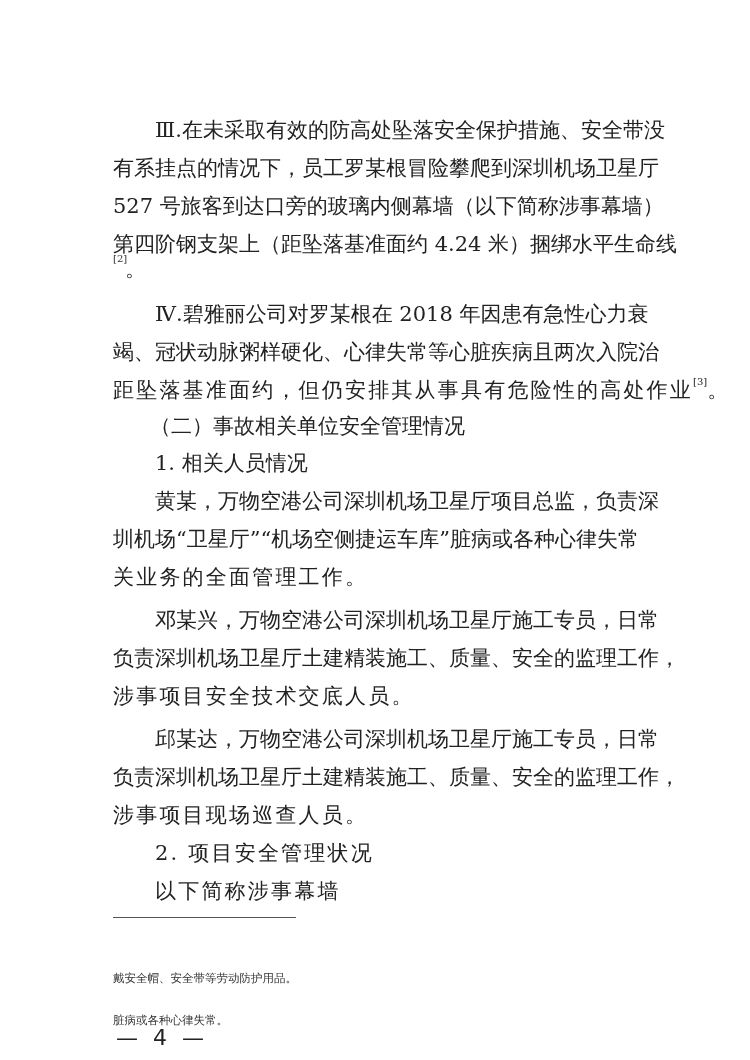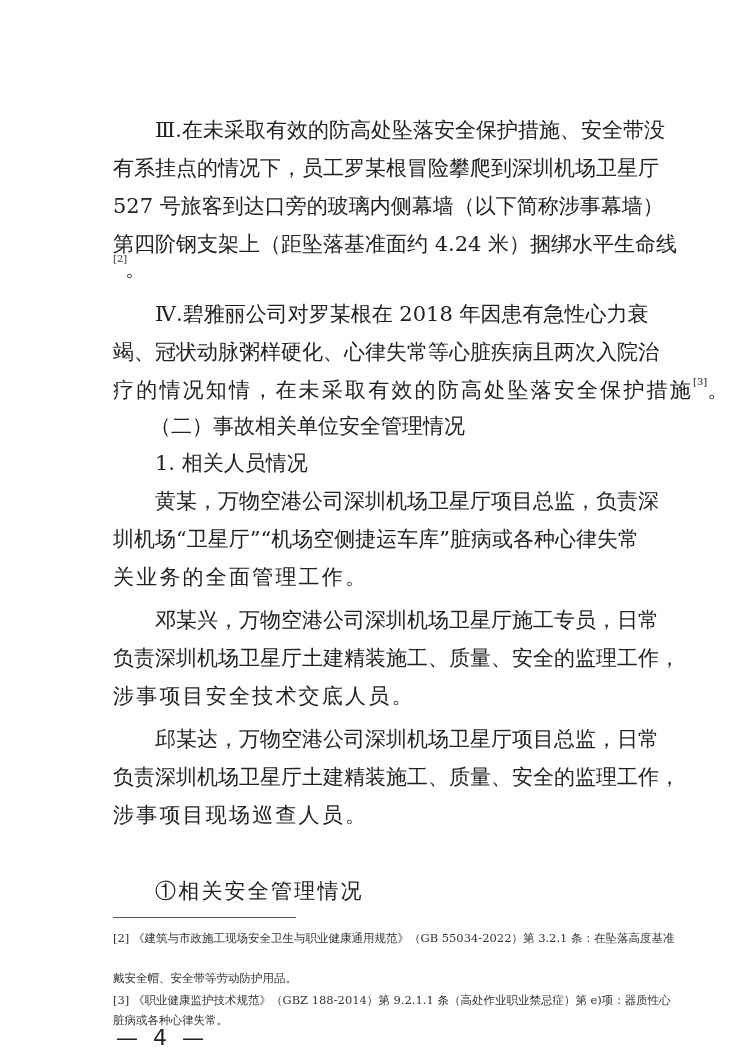--- a/index.html
+++ b/index.html
@@ -30,41 +30,40 @@
   <div class="line indent" style="top:103px">Ⅲ.在未采取有效的防高处坠落安全保护措施、安全带没</div>
   <div class="line" style="top:141px">有系挂点的情况下，员工罗某根冒险攀爬到深圳机场卫星厅</div>
   <div class="line" style="top:179px">527 号旅客到达口旁的玻璃内侧幕墙（以下简称涉事幕墙）</div>
   <div class="line" style="top:217px">第四阶钢支架上（距坠落基准面约 4.24 米）捆绑水平生命线</div>
   <div class="ref-line" style="top:241px">[2]</div>
   <div class="period-line" style="top:242px">。</div>
 
   <div class="line indent" style="top:287px">Ⅳ.碧雅丽公司对罗某根在 2018 年因患有急性心力衰</div>
   <div class="line" style="top:325px">竭、冠状动脉粥样硬化、心律失常等心脏疾病且两次入院治</div>
   <div class="line short" style="top:363px">
-    <span style="letter-spacing:2.2px">疗的情况知情，在未采取有效的防高处坠落安全保护措施</span><sup class="ref">[3]</sup><span>。</span>
+    <span style="letter-spacing:2.2px">距坠落基准面约，但仍安排其从事具有危险性的高处作业</span><sup class="ref">[3]</sup><span>。</span>
   </div>
 
   <div class="line indent short bold" style="top:399px; left:150px">（二）事故相关单位安全管理情况</div>
 
   <div class="line indent short" style="top:436px">1. 相关人员情况</div>
 
   <div class="line indent" style="top:474px">黄某，万物空港公司深圳机场卫星厅项目总监，负责深</div>
   <div class="line" style="top:512px">圳机场“卫星厅”“机场空侧捷运车库”脏病或各种心律失常</div>
   <div class="line indent" style="top:593px">邓某兴，万物空港公司深圳机场卫星厅施工专员，日常</div>
 
   <div class="line short" style="top:550px; letter-spacing:2.2px">关业务的全面管理工作。</div>
   <div class="line" style="top:631px">负责深圳机场卫星厅土建精装施工、质量、安全的监理工作，</div>
   <div class="line short" style="top:669px; letter-spacing:2.2px">涉事项目安全技术交底人员。</div>
 
-  <div class="line indent" style="top:712px">邱某达，万物空港公司深圳机场卫星厅项目总监，日常</div>
+  <div class="line indent" style="top:712px">邱某达，万物空港公司深圳机场卫星厅施工专员，日常</div>
   <div class="line" style="top:750px">负责深圳机场卫星厅土建精装施工、质量、安全的监理工作，</div>
   <div class="line short" style="top:788px; letter-spacing:2.2px">涉事项目现场巡查人员。</div>
 
-  <div class="line indent short" style="top:864px; letter-spacing:2.2px">①相关安全管理情况</div>
+  <div class="line indent short" style="top:826px; letter-spacing:2.2px">2. 项目安全管理状况</div>
+  <div class="line indent short" style="top:864px; letter-spacing:2.2px">以下简称涉事幕墙</div>
 
   <div class="rule" style="top:905px"></div>
-  <div class="fn" style="top:916px">[2] 《建筑与市政施工现场安全卫生与职业健康通用规范》（GB 55034-2022）第 3.2.1 条：在坠落高度基准</div>
   <div class="fn short" style="top:956px">戴安全帽、安全带等劳动防护用品。</div>
-  <div class="fn" style="top:978px">[3] 《职业健康监护技术规范》（GBZ 188-2014）第 9.2.1.1 条（高处作业职业禁忌症）第 e)项：器质性心</div>
   <div class="fn short" style="top:998px">脏病或各种心律失常。</div>
 
   <div class="page-num" style="top:1014px">— 4 —</div>
 </div>
 
 </body></html>

